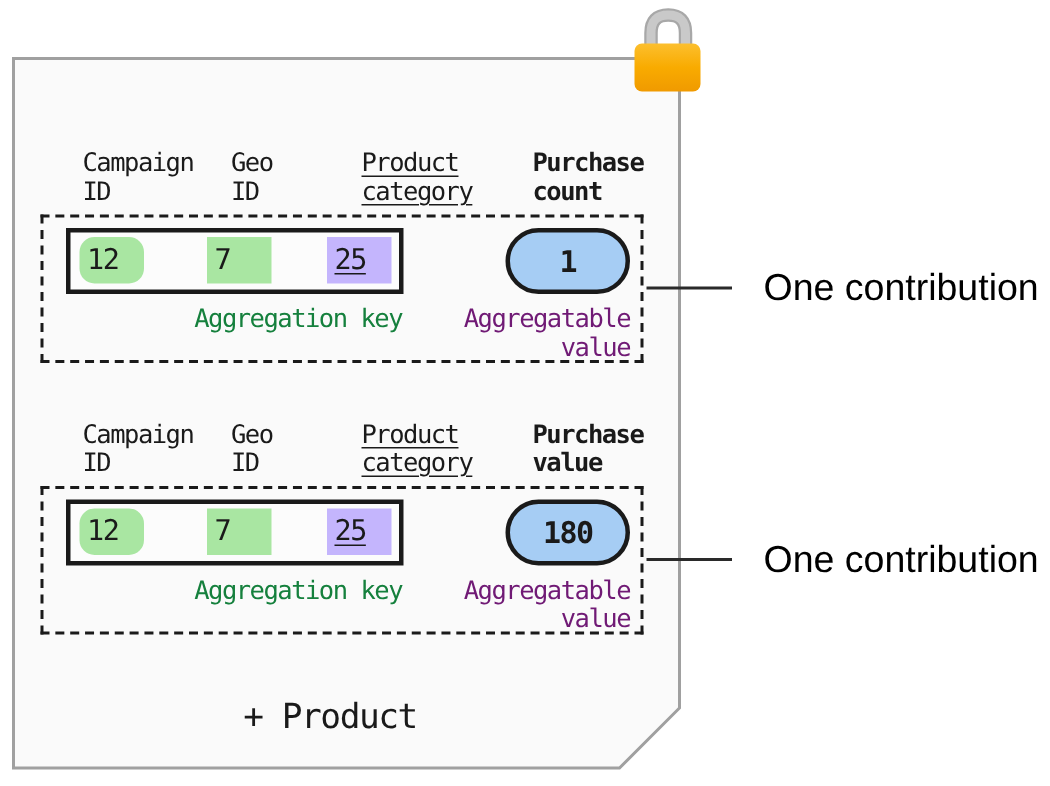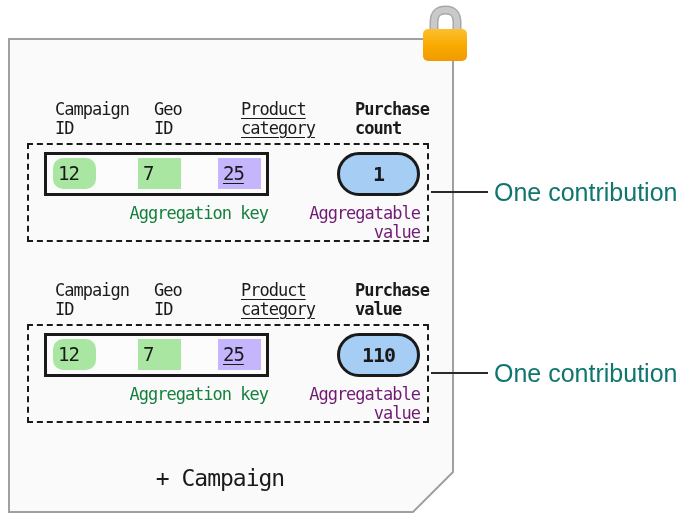--- a/index.html
+++ b/index.html
@@ -46,22 +46,22 @@
   }
   .agg-val{
     position:absolute;left:275px;top:104px;width:145px;text-align:right;
     color:#701a75;font-size:17px;line-height:19px;white-space:pre-line;letter-spacing:-1px;
   }
   .callout-line{
     position:absolute;left:431px;top:91px;width:57px;height:0;
     border-top:2px solid #2a2a2a;
   }
   .callout-text{
-    position:absolute;left:494px;top:78px;
-    font-family:"Liberation Sans",sans-serif;font-size:25px;color:#0f766e;
+    position:absolute;left:509px;top:78px;
+    font-family:"Liberation Sans",sans-serif;font-size:25px;color:#000000;
     white-space:nowrap;
   }
   .metadata{
     position:absolute;left:90px;top:465px;width:260px;text-align:center;
     font-size:23px;letter-spacing:-1px;color:#1a1a1a;
   }
 </style>
 </head>
 <body>
 
@@ -118,23 +118,23 @@
     <div class="hdr c4">Purchase
 value</div>
 
     <div class="dashedbox"></div>
     <div class="keybox"></div>
     <div class="cell p1">12</div>
     <div class="cell p2">7</div>
     <div class="cell p3">25</div>
     <div class="agg-key">Aggregation key</div>
 
-    <div class="pill">110</div>
+    <div class="pill">180</div>
     <div class="agg-val">Aggregatable
 value</div>
 
     <div class="callout-line"></div>
     <div class="callout-text">One contribution</div>
   </div>
 
-  <div class="metadata">+ Campaign</div>
+  <div class="metadata">+ Product</div>
 
 </div>
 
 </body></html>

